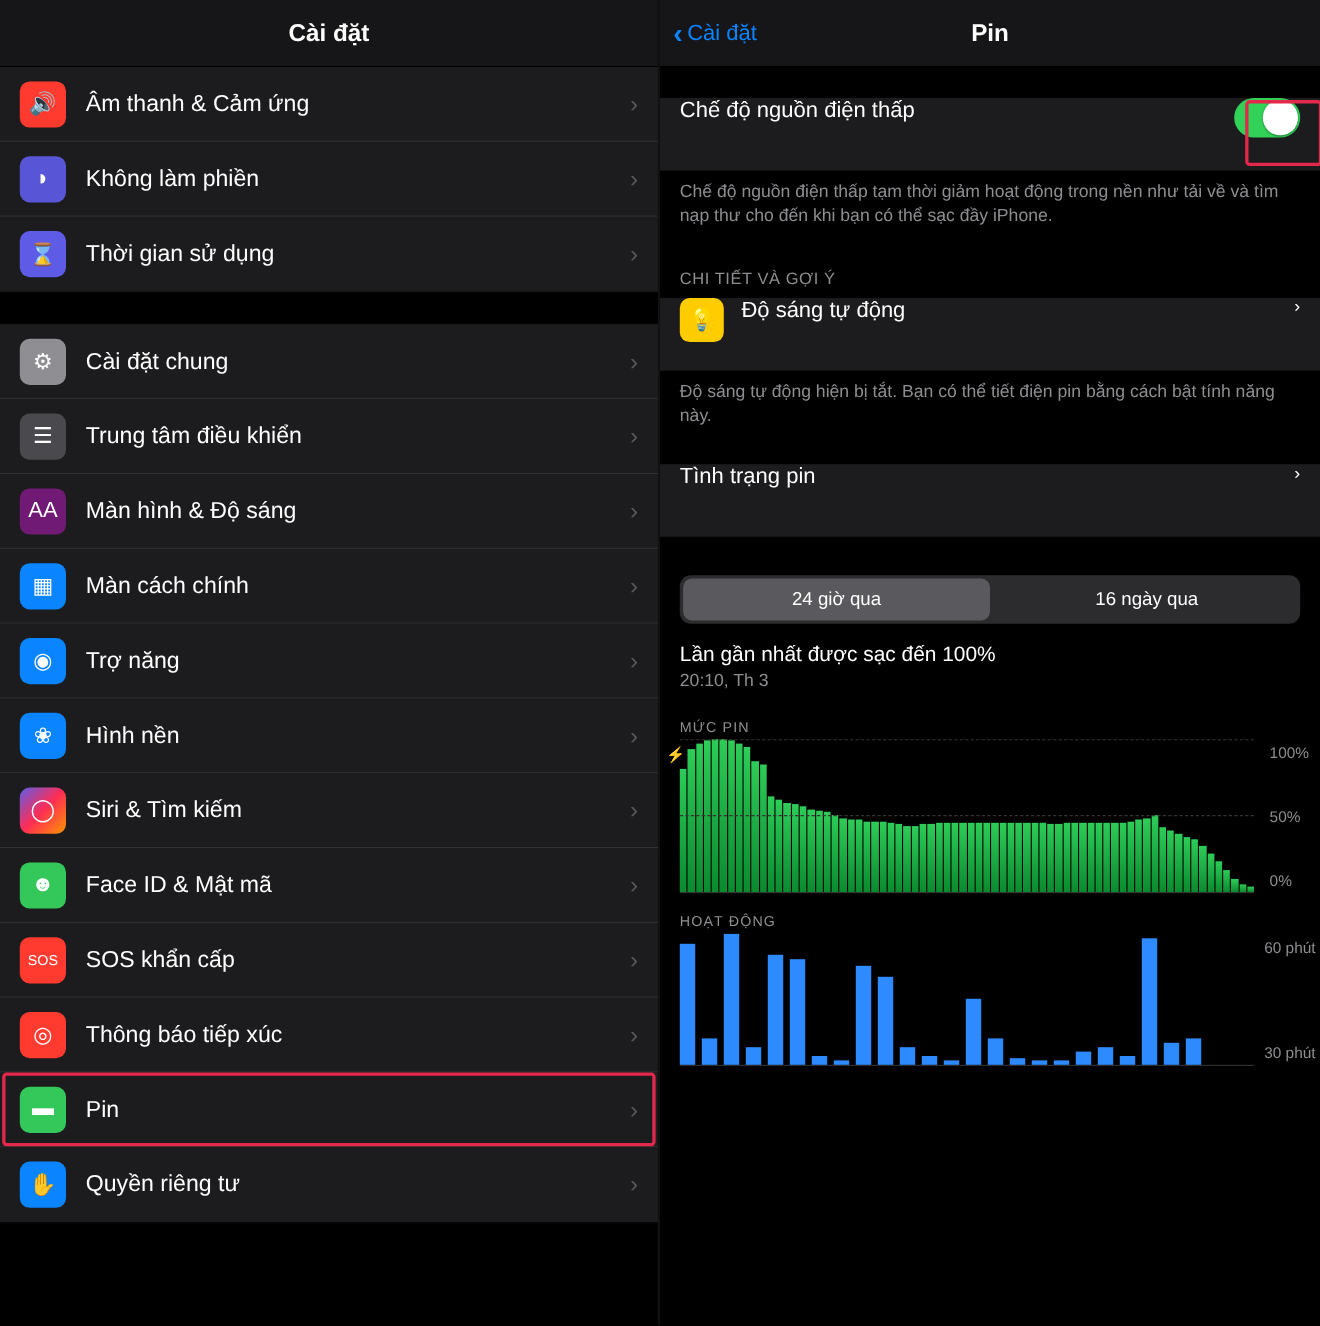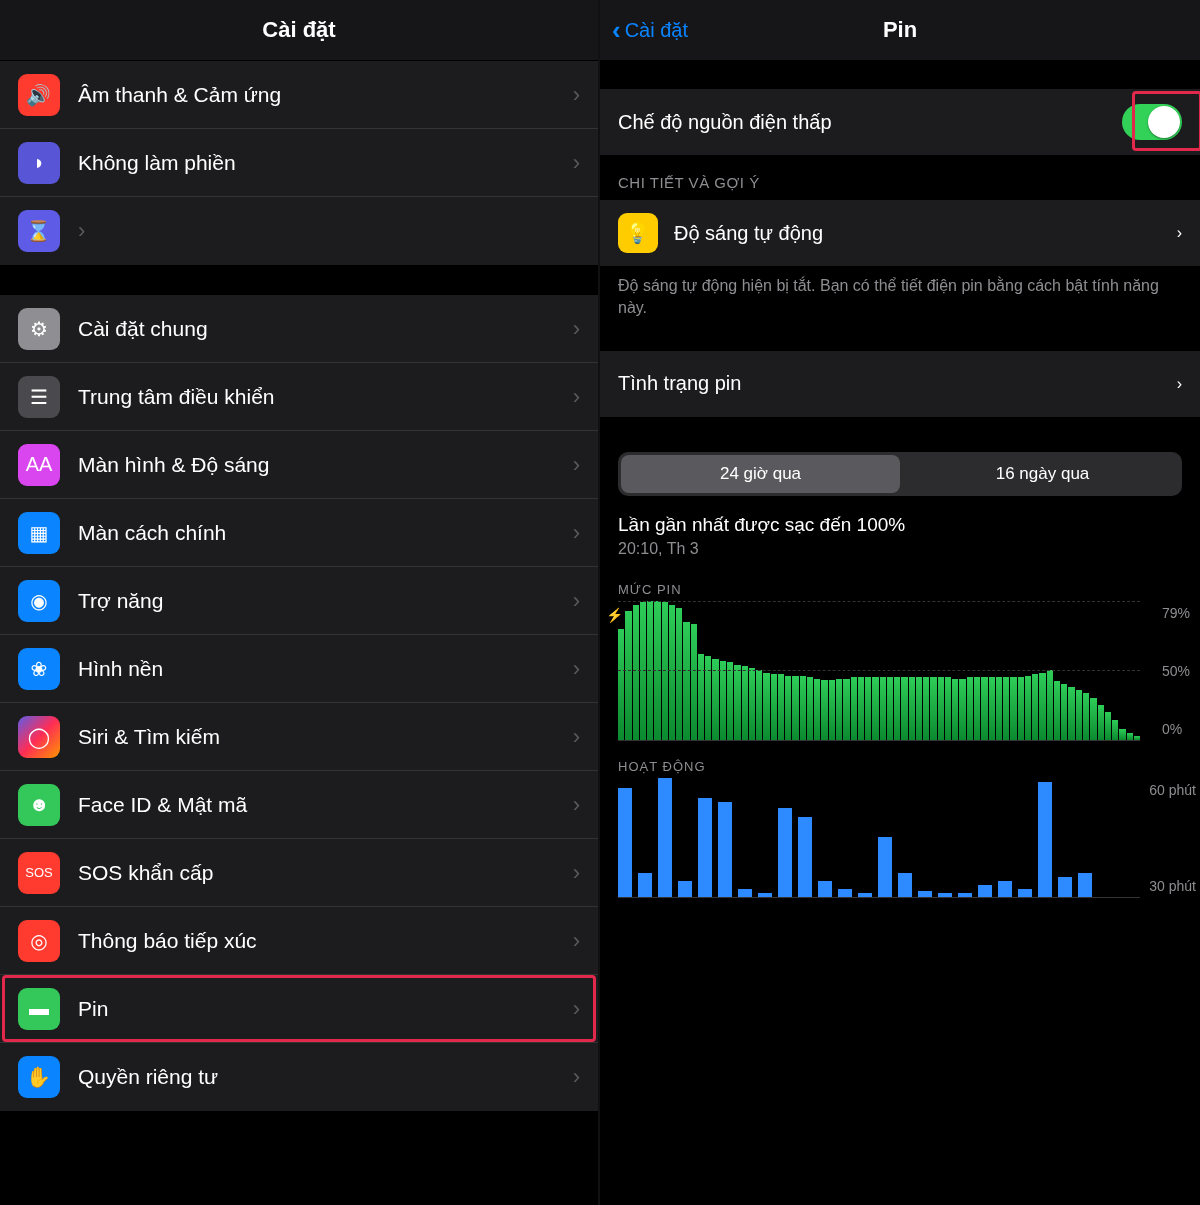--- a/index.html
+++ b/index.html
@@ -74,21 +74,21 @@
     color: #8e8e92;
     letter-spacing: 0.5px;
   }
   .desc {
     padding: 8px 18px 18px 18px;
     font-size: 16px;
     color: #8e8e92;
     line-height: 1.4;
   }
   .cell {
-    display: flex; align-items: center;
+    display: flex; align-items: flex-start;
     min-height: 66px;
     padding: 0 18px;
     background: #1c1c1e;
     border-bottom: 0.5px solid #333;
   }
   .cell:last-child { border-bottom: none; }
   .cell .label { flex: 1; font-size: 20px; color: #fff; }
   .icon-tip {
     width: 40px; height: 40px; border-radius: 9px;
     background: #ffcc00; display:flex;align-items:center;justify-content:center;
@@ -149,21 +149,21 @@
   }
   .bar-blue { background:#2e8bff; width:14px; }
   .chart2-axis {
     position:absolute; right:4px; top:0; bottom:0;
     display:flex; flex-direction:column; justify-content:space-between;
     font-size:14px; color:#8e8e92; padding:4px 0;
   }
 
   
   .ic-red{background:#ff3b30}.ic-purple{background:#5856d6}.ic-indigo{background:#5e5ce6}
-  .ic-gray{background:#8e8e93}.ic-darkgray{background:#4a4a4e}.ic-blue{background:#d946ef}
+  .ic-gray{background:#8e8e93}.ic-darkgray{background:#4a4a4e}.ic-blue{background:#701a75}
   .ic-teal{background:#0a84ff}
   .ic-siri{background:linear-gradient(135deg,#5e5ce6,#ff2d55,#ff9500)}
   .ic-green{background:#34c759}.ic-sos{background:#ff3b30}.ic-exposure{background:#ff3b30}
   .ic-privacy{background:#0a84ff}
   .ic-blueapp{background:#0a84ff}
 </style>
 </head>
 <body>
 
 <div class="wrap">
@@ -179,20 +179,21 @@
           <div class="label">Âm thanh &amp; Cảm ứng</div>
           <div class="chevron">›</div>
         </div>
         <div class="row">
           <div class="icon-box ic-purple" style="font-size: 20px;">◗</div>
           <div class="label">Không làm phiền</div>
           <div class="chevron">›</div>
         </div>
         <div class="row">
           <div class="icon-box ic-indigo" style="font-size: 20px;">⌛</div>
+          <div class="label">Thời gian sử dụng</div>
           <div class="chevron">›</div>
         </div>
       </div>
     <div class="gap"></div>
     <div class="group" id="group2" style="position:relative">
         <div class="row">
           <div class="icon-box ic-gray" style="font-size: 20px;">⚙</div>
           <div class="label">Cài đặt chung</div>
           <div class="chevron">›</div>
         </div>
@@ -268,20 +269,21 @@
 
     <div class="group" style="position:relative">
       <div class="cell">
         <div class="label">Chế độ nguồn điện thấp</div>
         <div class="toggle">
           <div class="knob"></div>
         </div>
         <div class="hl" style="left:auto;right:-2px;top:2px;width:70px;height:60px"></div>
       </div>
     </div>
+    <div class="desc">Chế độ nguồn điện thấp tạm thời giảm hoạt động trong nền như tải về và tìm nạp thư cho đến khi bạn có thể sạc đầy iPhone.</div>
 
     <div class="section-caption">CHI TIẾT VÀ GỢI Ý</div>
     <div class="group">
       <div class="cell" style="flex-direction:row">
         <div class="icon-tip">💡</div>
         <div class="label">Độ sáng tự động</div>
         <div class="chevron">›</div>
       </div>
     </div>
     <div class="desc">Độ sáng tự động hiện bị tắt. Bạn có thể tiết điện pin bằng cách bật tính năng này.</div>
@@ -377,21 +379,21 @@
           <div class="bar-green" style="height: 34%;"></div>
           <div class="bar-green" style="height: 30%;"></div>
           <div class="bar-green" style="height: 25%;"></div>
           <div class="bar-green" style="height: 20%;"></div>
           <div class="bar-green" style="height: 14%;"></div>
           <div class="bar-green" style="height: 8%;"></div>
           <div class="bar-green" style="height: 5%;"></div>
           <div class="bar-green" style="height: 3%;"></div>
         </div>
       <div class="chart-axis" id="levelaxis">
-          <span>79%</span>
+          <span>100%</span>
           <span>50%</span>
           <span>0%</span>
         </div>
     </div>
 
     <div class="chart-caption">HOẠT ĐỘNG</div>
     <div class="chart2-wrap">
       <div class="chart2" id="actchart">
           <div class="bar-blue" style="height: 91.6667%;"></div>
           <div class="bar-blue" style="height: 20%;"></div>

